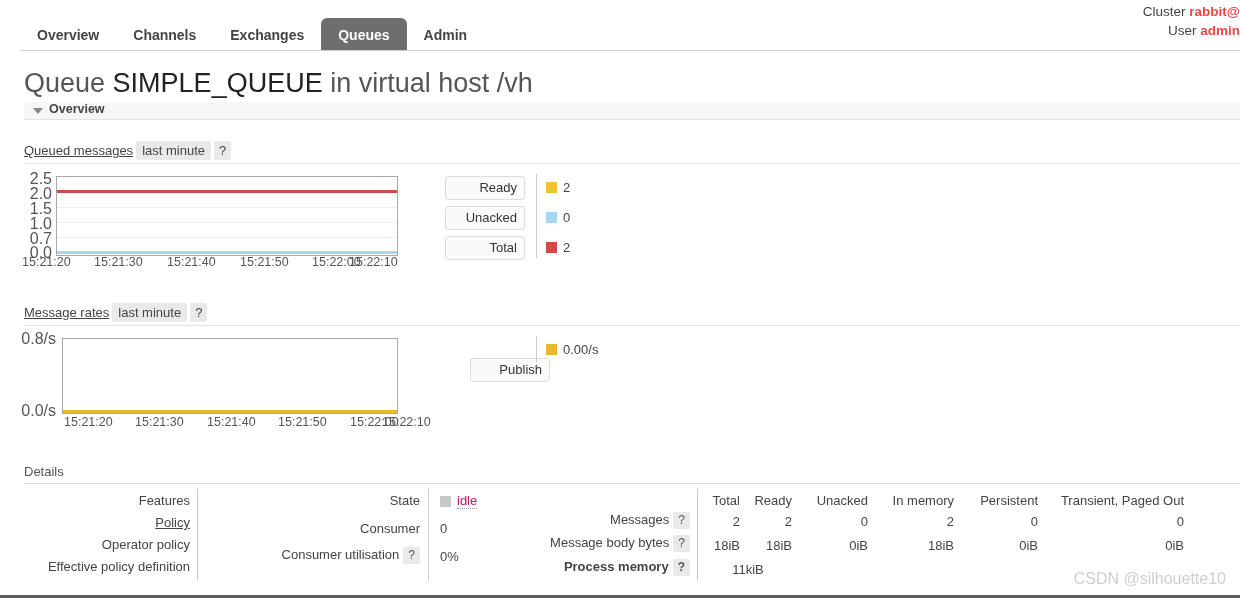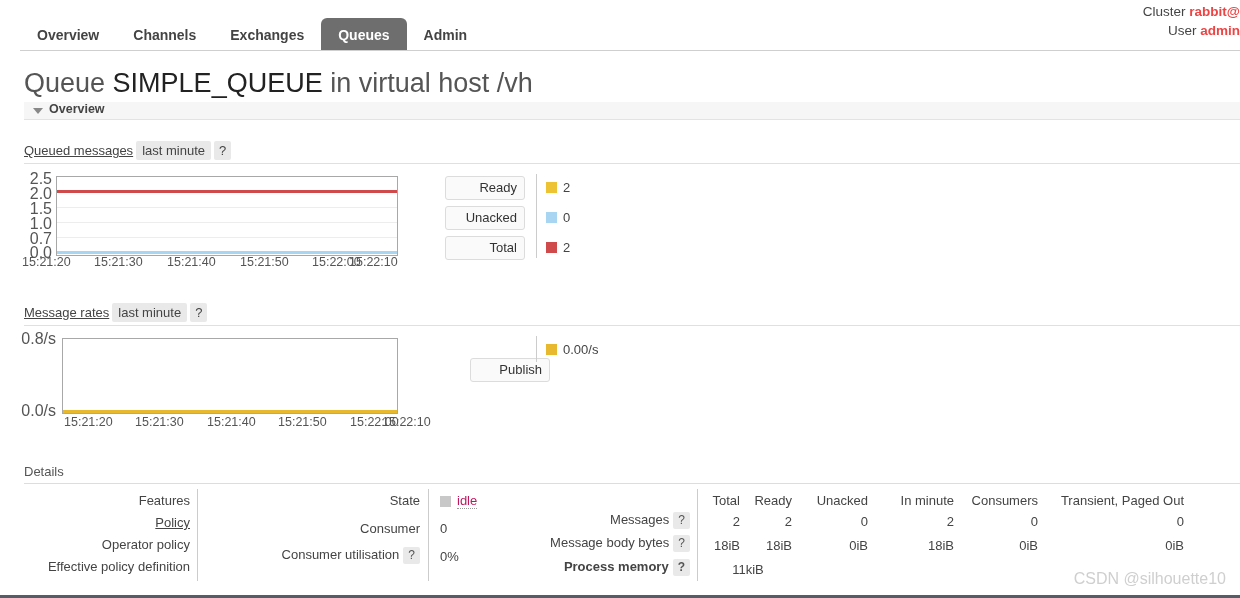--- a/index.html
+++ b/index.html
@@ -443,22 +443,22 @@
     <span class="idle-txt">idle</span>
   </span>
 </div>
 <div class="val-left" style="left:440px; top:521px;">0</div>
 <div class="val-left" style="left:440px; top:549px;">0%</div>
 
 <div class="stats">
   <div class="stats-col-head" style="left:672px; top:493px; width:68px;">Total</div>
   <div class="stats-col-head" style="left:724px; top:493px; width:68px;">Ready</div>
   <div class="stats-col-head" style="left:788px; top:493px; width:80px;">Unacked</div>
-  <div class="stats-col-head" style="left:864px; top:493px; width:90px;">In minute</div>
-  <div class="stats-col-head" style="left:950px; top:493px; width:88px;">Consumers</div>
+  <div class="stats-col-head" style="left:864px; top:493px; width:90px;">In memory</div>
+  <div class="stats-col-head" style="left:950px; top:493px; width:88px;">Persistent</div>
   <div class="stats-col-head" style="left:1024px; top:493px; width:160px;">Transient, Paged Out</div>
 
   <div class="lbl-right" style="left:500px; top:512px; width:190px;">
     <span>Messages</span><span class="qmark">?</span>
   </div>
   <div class="lbl-right" style="left:460px; top:535px; width:230px;">
     <span>Message body bytes</span><span class="qmark">?</span>
   </div>
   <div class="lbl-right" style="left:460px; top:559px; width:230px;font-weight:bold;">
     <span>Process memory</span><span class="qmark">?</span>

